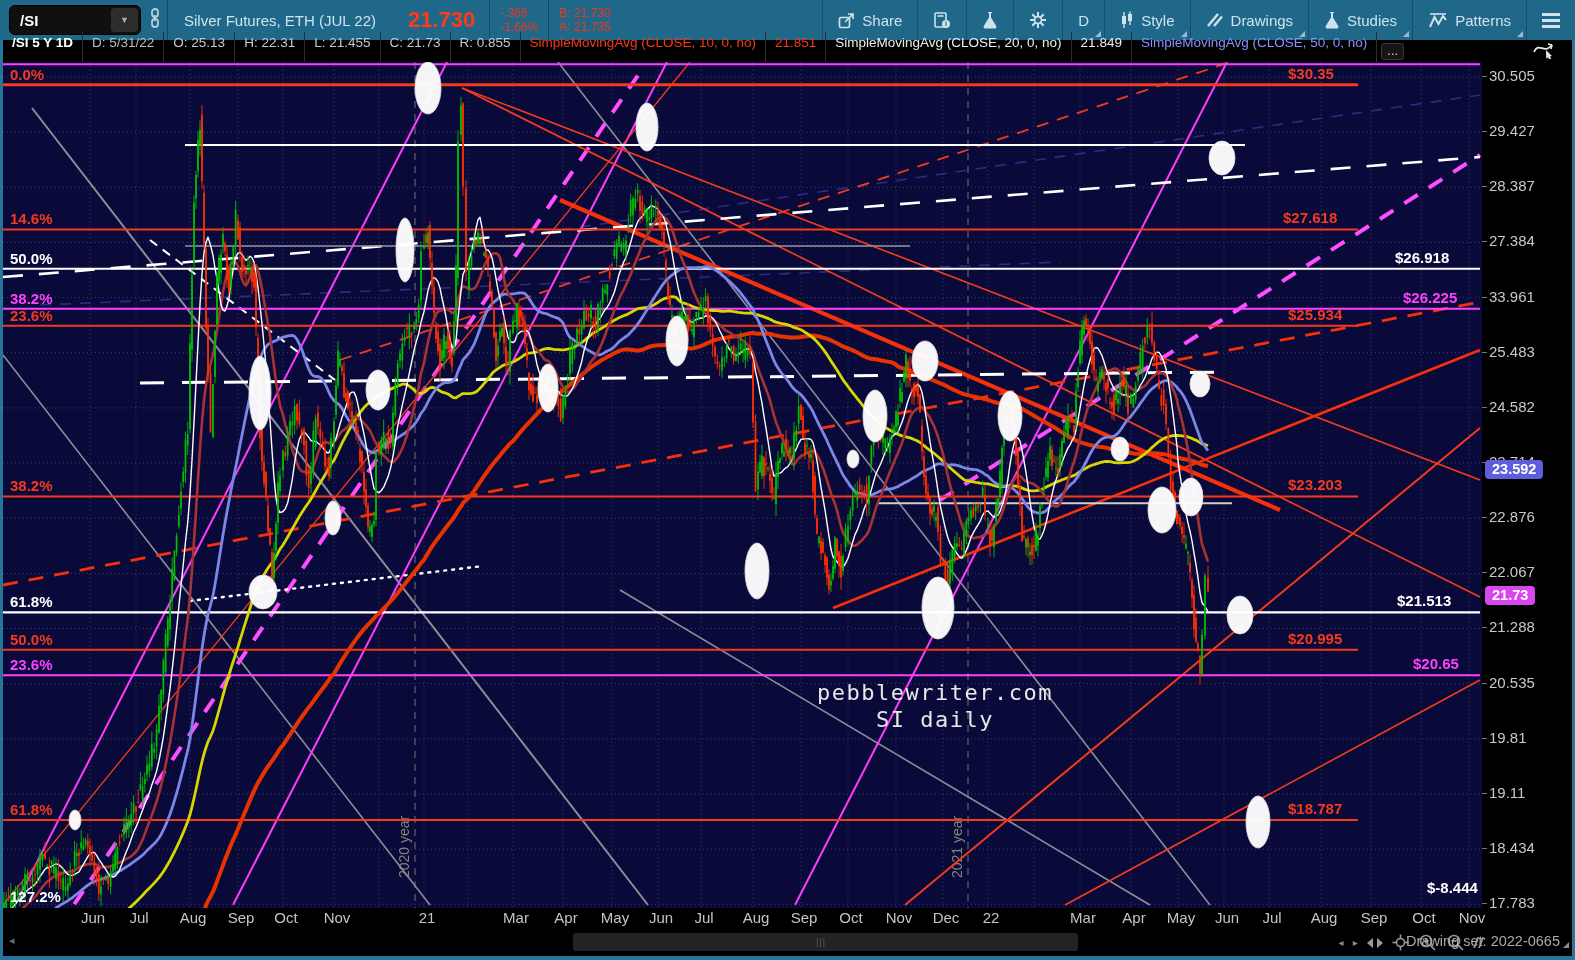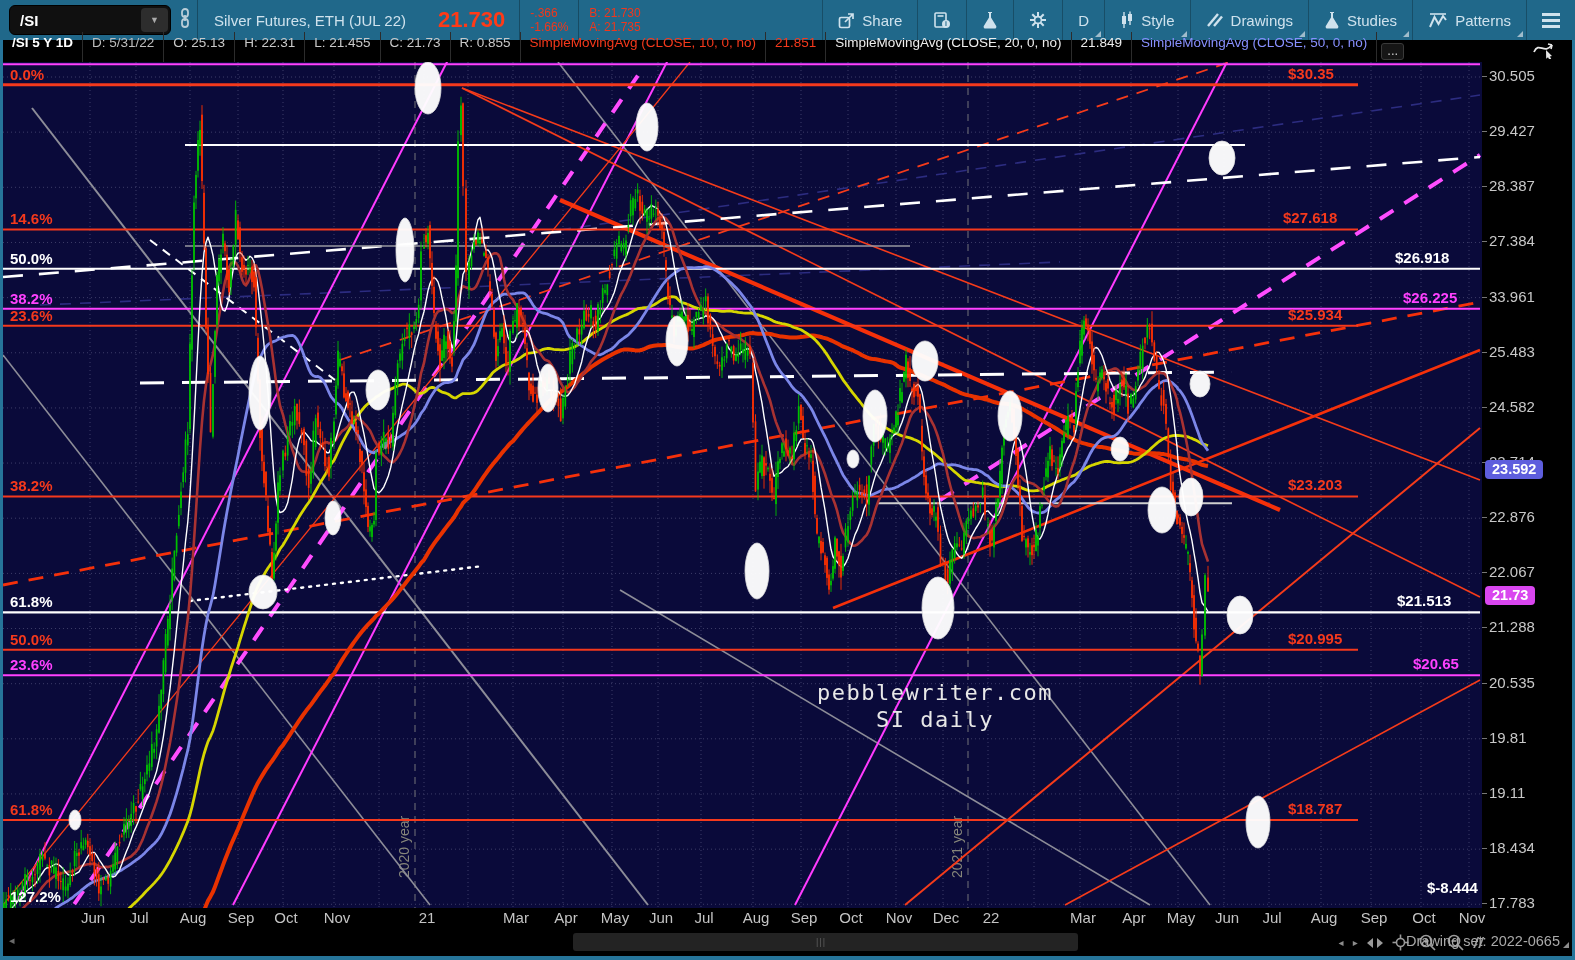--- a/index.html
+++ b/index.html
@@ -3,21 +3,21 @@
 <meta charset="utf-8">
 <style>
   * { margin:0; padding:0; box-sizing:border-box; }
   html,body { background:#000; }
   body { font-family:"Liberation Sans", sans-serif; }
   #frame { position:relative; width:1575px; height:960px; background:#26759a; overflow:hidden; }
 
   
   #hdr { position:absolute; left:0; top:0; width:1575px; height:40px; background:#20688a; display:flex; align-items:center; }
   .symwrap { display:flex; align-items:center; padding-left:9px; }
-  .symbox { display:flex; align-items:center; width:162px; height:30px; background:#101010; border-radius:6px; border:1px solid #000; overflow:hidden; }
+  .symbox { display:flex; align-items:center; width:132px; height:30px; background:#101010; border-radius:6px; border:1px solid #000; overflow:hidden; }
   .symbox .symtext { flex:1; color:#fff; font-size:15px; font-weight:bold; padding-left:10px; }
   .symbox .symdd { width:27px; height:24px; margin-right:2px; background:#2d2d2d; border-radius:4px; color:#aaa; font-size:9px; display:flex; align-items:center; justify-content:center; }
   .linkicon { margin:0 6px 0 8px; }
   .hsep { width:1px; height:40px; background:rgba(0,0,0,.28); }
   .desc { color:#cfe2ed; font-size:15px; padding:0 18px 0 16px; white-space:nowrap; }
   .lastpx { color:#ff3a17; font-size:22px; font-weight:bold; padding:0 14px; }
   .stack { display:flex; flex-direction:column; justify-content:center; line-height:14px; padding:4px 10px; height:40px; border-left:1px solid rgba(0,0,0,.28); }
   .stack span { color:#f0371c; font-size:12px; white-space:nowrap; }
   #hdr .spacer { flex:1; }
   .hdr-btn { position:relative; display:flex; align-items:center; gap:7px; height:40px; padding:0 15px; border-left:1px solid rgba(0,0,0,.25); color:#cfe2ed; font-size:15px; white-space:nowrap; cursor:pointer; }

